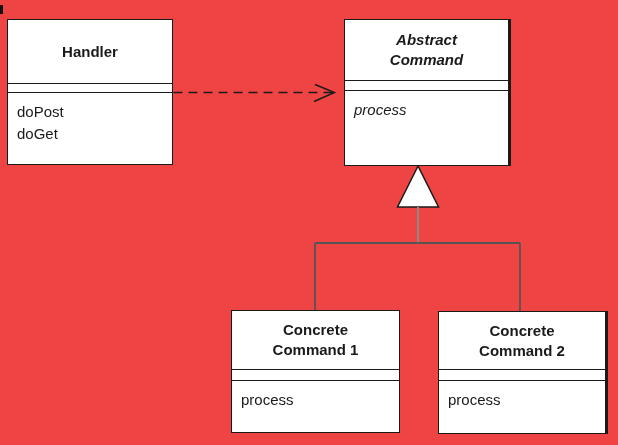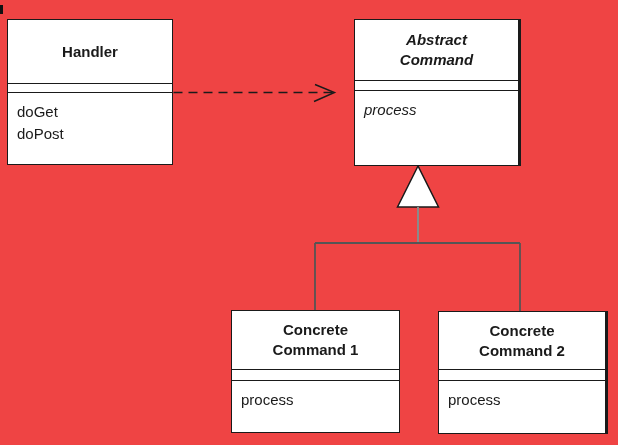--- a/index.html
+++ b/index.html
@@ -74,26 +74,26 @@
 
     <line x1="315" y1="243" x2="315" y2="310" stroke="#555555" stroke-width="1.8"></line>
 
     <line x1="520" y1="243" x2="520" y2="311" stroke="#555555" stroke-width="1.8"></line>
   </svg>
 
   <div class="class-box" style="left:7px; top:19px; width:166px; height:146px;">
     <div class="cmp title" style="height:64px;">Handler</div>
     <div class="cmp attrs" style="height:9px;"></div>
     <div class="cmp methods">
+      <div class="method">doPost</div>
       <div class="method">doGet</div>
-      <div class="method">doPost</div>
     </div>
   </div>
 
-  <div class="class-box thick-right" style="left:354px; top:19px; width:167px; height:147px;">
+  <div class="class-box thick-right" style="left:344px; top:19px; width:167px; height:147px;">
     <div class="cmp title italic" style="height:61px;">Abstract
 Command</div>
     <div class="cmp attrs" style="height:10px;"></div>
     <div class="cmp methods italic">
       <div class="method">process</div>
     </div>
   </div>
 
   <div class="class-box" style="left:231px; top:310px; width:169px; height:123px;">
     <div class="cmp title" style="height:59px;">Concrete

